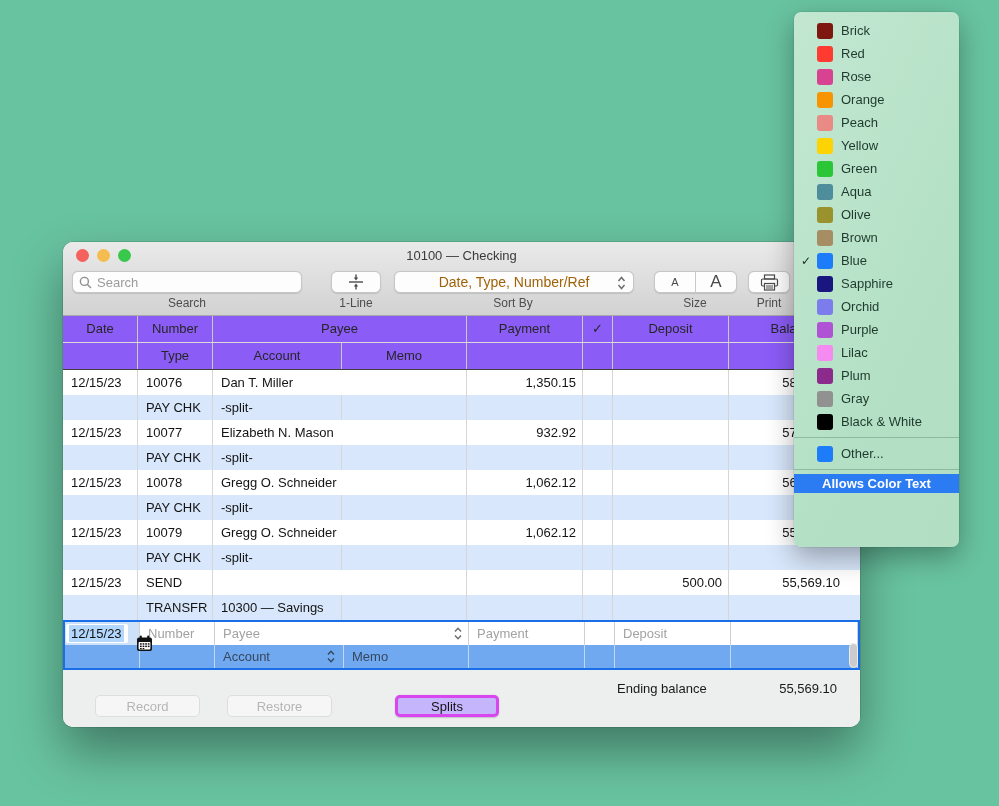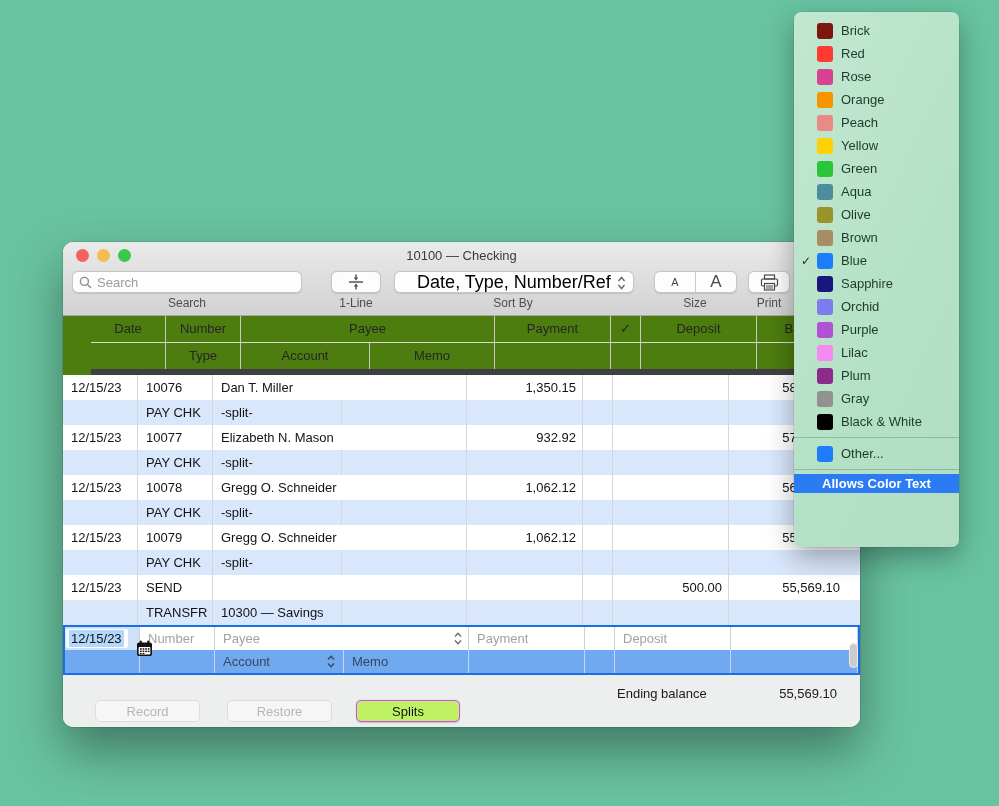--- a/index.html
+++ b/index.html
@@ -20,39 +20,39 @@
   .wtitle { text-align:center; line-height:27px; font-size:13px; font-weight:500; color:#3a3a3a; }
 
   .toolbar { position:relative; height:47px; }
   .tlabel { position:absolute; top:28px; font-size:12px; color:#4d4d4d; transform:translateX(-50%); }
   .ctl { position:absolute; top:3px; height:22px; background:#fdfdfd; border:1px solid #c6c6c6;
     border-radius:6px; box-shadow:0 .5px 1px rgba(0,0,0,.12); }
   .searchfield { left:9px; width:230px; display:flex; align-items:center; padding-left:6px; }
   .searchfield .ph { color:#9b9b9b; font-size:13px; margin-left:5px; }
   .btn-1line { left:268px; width:50px; display:flex; align-items:center; justify-content:center; }
   .sortctl { left:331px; width:240px; display:flex; align-items:center; justify-content:center; }
-  .sortctl .val { font-size:18px; color:#000000; }
+  .sortctl .val { font-size:14px; color:#a16207; }
   .sortctl .chev { position:absolute; right:7px; top:4px; }
   .sizectl { left:591px; width:83px; display:flex; }
   .sizectl .seg { flex:1; display:flex; align-items:center; justify-content:center; color:#4a4a4a; }
   .sizectl .seg:first-child { border-right:1px solid #c9c9c9; font-size:11px; }
   .sizectl .seg:last-child { font-size:17px; }
   .printctl { left:685px; width:42px; display:flex; align-items:center; justify-content:center; }
 
   
   .grid-a { display:grid; grid-template-columns:75px 75px 254px 116px 30px 116px 1fr; }
   .grid-b { display:grid; grid-template-columns:75px 75px 129px 125px 116px 30px 116px 1fr; }
   .c { border-right:1px solid #d6d6d6; padding:0 8px; font-size:13px; color:#141414;
        overflow:hidden; white-space:nowrap; }
   .c:last-child { border-right:none; }
-  .thead { background:#4d7c0f;padding-left:28px; }
+  .thead { background:#8b5cf6; }
   .thead .hr1 .c, .thead .hr2 .c { line-height:26px; height:26px; text-align:center; color:#262626;
        border-right:1px solid #c9c9c9; }
   .thead .hr1 { border-bottom:1px solid #dadada; }
-  .thead .hr2 { border-bottom:6px solid #404040; }
+  .thead .hr2 { border-bottom:1px solid #404040; }
   .rline { height:25px; }
   .rline .c { line-height:25px; height:25px; }
   .rline.alt { background:#d8e7fb; }
   .num { text-align:right; padding-right:6px; }
   .bal { padding-right:20px; }
 
   
   .editblock { position:relative; height:50px; border:2px solid #1a6fe8; background:#fff; }
   .eline { height:23px; }
   .eline .c { line-height:23px; height:23px; border-right:1px solid #d0d0d0; }
@@ -66,22 +66,22 @@
   .eline2 { background:#71a9f1; }
   .eline2 .c { border-right:1px solid rgba(255,255,255,.55); color:#36475c; }
   .acctcell { display:flex; justify-content:space-between; align-items:center; }
   .calendar { position:absolute; left:71px; top:13px; z-index:3; }
 
   
   .wfooter { position:relative; height:60px; background:#edeeee; }
   .fbtn { position:absolute; top:25px; height:22px; border-radius:5px; font-size:13px;
      display:flex; align-items:center; justify-content:center;
      background:#f6f6f6; border:1px solid #dddddd; color:#b5b5b5; }
-  .fbtn.enabled { background:#bef264; border:1px solid #d946ef; color:#131313;
-     box-shadow:0 .5px 1.5px rgba(0,0,0,.18); }
+  .fbtn.enabled { background:#c4b5fd; border:3px solid #d946ef; color:#131313;
+     box-shadow:0 .5px 1.5px rgba(0,0,0,.18);margin-left:39px; }
   .endlabel { position:absolute; left:554px; top:11px; font-size:13px; color:#1a1a1a; }
   .endvalue { position:absolute; right:23px; top:11px; font-size:13px; color:#1a1a1a; }
   .scrollthumb { position:absolute; right:2px; top:401px; width:9px; height:25px; border-radius:5px;
      background:#cbcbcb; border:1px solid #eceetee; border:1px solid #ececec; z-index:4; }
 
   
   .menu { position:absolute; left:794px; top:12px; width:165px; height:535px; z-index:50;
      background:linear-gradient(115deg,#c3e7d1 0%,#b4e1c6 60%,#b2dfc4 100%);
      border-radius:7px; box-shadow:0 10px 28px rgba(0,0,0,.33), 0 0 0 .5px rgba(0,0,0,.12);
      padding-top:7px; }

